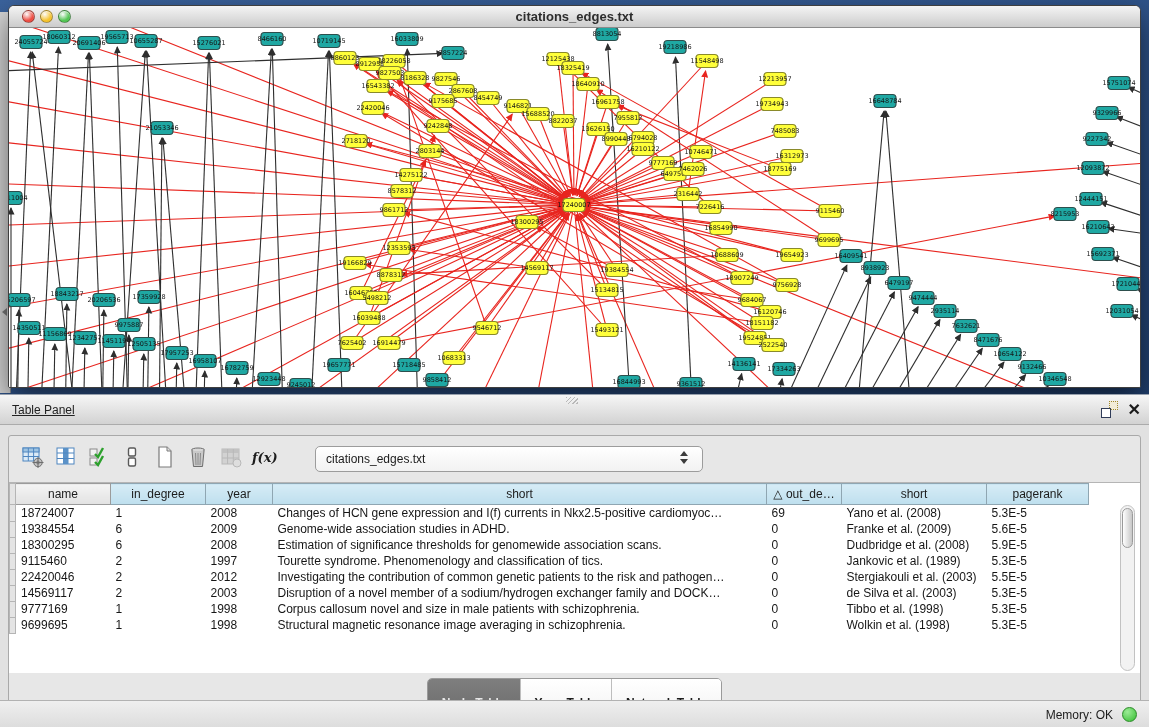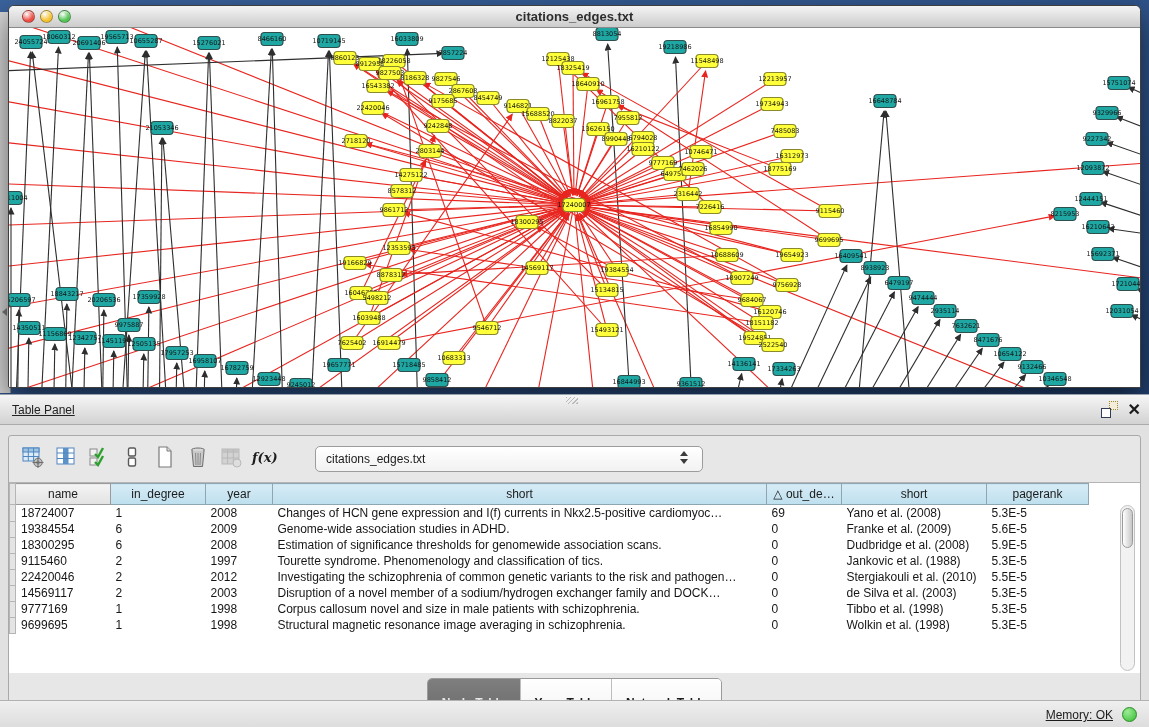--- a/index.html
+++ b/index.html
@@ -68,21 +68,21 @@
   .tabs-row{position:absolute;left:0;top:284px;width:100%;display:flex;justify-content:center;}
   .segmented{display:flex;border:1px solid #9a9a9a;border-radius:5px;overflow:hidden;
     box-shadow:0 1px 0 rgba(255,255,255,.7);}
   .segment{padding:17px 14px;font-size:12px;background:linear-gradient(#ffffff,#efefef);
     color:#1d1d1d;border-left:1px solid #bdbdbd;line-height:15px;font-weight:bold;}
   .segment:first-child{border-left:none;}
   .segment.active{background:linear-gradient(#7e7e7e,#676767);color:#e9e9e9;}
 
   .status-bar{position:absolute;left:0;top:306px;width:100%;height:27px;
     background:linear-gradient(#efefef,#dddddd);border-top:1px solid #b2b2b2;}
-  .mem-label{position:absolute;right:36px;top:7px;font-size:12px;color:#1c1c1c;text-decoration:underline;}
+  .mem-label{position:absolute;right:36px;top:7px;font-size:12px;color:#1c1c1c;}
   .mem-dot{position:absolute;right:12px;top:6px;width:15px;height:15px;border-radius:50%;
     border:1px solid #2a8b27;background:radial-gradient(circle at 35% 30%,#8fe689,#35bd31);}
 </style>
 </head>
 <body>
 
 <div class="desktop"></div>
 <div class="left-strip">
   <div class="strip-notch"></div>
 </div>
@@ -934,31 +934,31 @@
               <td>Dudbridge et al. (2008)</td>
               <td>5.9E-5</td>
             </tr>
             <tr>
               <td class="rowhdr"></td>
               <td>9115460</td>
               <td>2</td>
               <td>1997</td>
               <td>Tourette syndrome. Phenomenology and classification of tics.</td>
               <td>0</td>
-              <td>Jankovic et al. (1988)</td>
+              <td>Jankovic et al. (1989)</td>
               <td>5.3E-5</td>
             </tr>
             <tr>
               <td class="rowhdr"></td>
               <td>22420046</td>
               <td>2</td>
               <td>2012</td>
-              <td>Investigating the schizophrenia of common genetic variants to the risk and pathogen…</td>
+              <td>Investigating the contribution of common genetic patients to the risk and pathogen…</td>
               <td>0</td>
-              <td>Stergiakouli et al. (2010)</td>
+              <td>Stergiakouli et al. (2003)</td>
               <td>5.5E-5</td>
             </tr>
             <tr>
               <td class="rowhdr"></td>
               <td>14569117</td>
               <td>2</td>
               <td>2003</td>
               <td>Disruption of a novel member of a sodium/hydrogen exchanger family and DOCK…</td>
               <td>0</td>
               <td>de Silva et al. (2003)</td>

